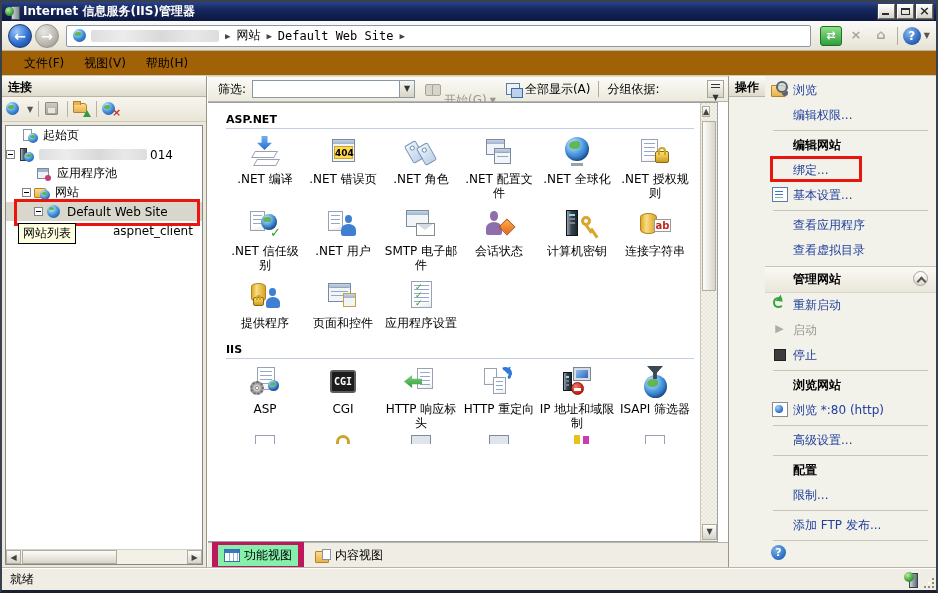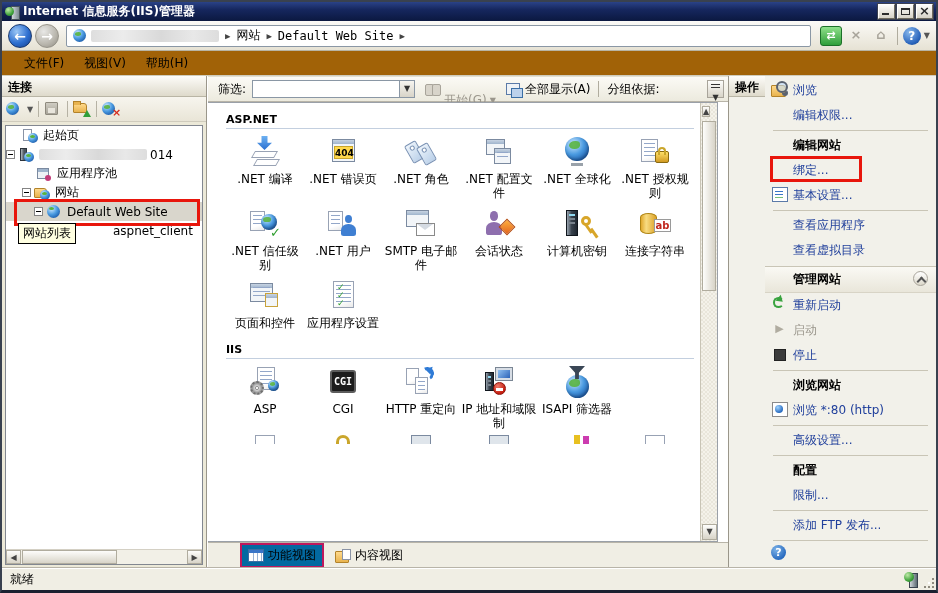--- a/index.html
+++ b/index.html
@@ -178,21 +178,21 @@
   .sliver-row { display:grid; grid-template-columns:repeat(6,1fr); height:9px; overflow:hidden; margin-top:2px; }
   .sliver-row span { justify-self:center; width:20px; height:14px; }
   .sv1 { background:#fff; border:1px solid #98a2b4; }
   .sv2 { border:3px solid #caa62c; border-bottom:none; border-radius:8px 8px 0 0; width:14px !important; }
   .sv3 { background:#dfe5eb; border:1px solid #7b8aa0; }
   .sv4 { width:6px !important; height:6px; background:#e8c020; box-shadow:9px 1px 0 #cc3cb0; }
 
   
   .viewtabs { height:26px; flex:none; background:#f0eee4; border-top:1px solid #b8b4a8; display:flex; align-items:center; padding-left:4px; }
   .vtab { display:flex; align-items:center; padding:2px 6px; margin-right:4px; cursor:pointer; border:1px solid transparent; }
-  .vtab.sel { border:2px solid #be185d; background:#0369a1;margin-left:28px; }
+  .vtab.sel { border:6px solid #be185d; background:#86efac; }
   .tabic1 { width:16px; height:13px; background:#fff; border:1px solid #3a6ea5; position:relative; margin-right:4px; }
   .tabic1::before { content:""; position:absolute; left:0; right:0; top:0; height:3px; background:#3a76c8; }
   .tabic1::after { content:""; position:absolute; left:4px; top:3px; bottom:0; width:1px; background:#9ab4d4; box-shadow:4px 0 #9ab4d4,8px 0 #9ab4d4; }
   .tabic2 { width:16px; height:13px; position:relative; margin-right:4px; }
   .tabic2::before { content:""; position:absolute; left:0; top:2px; width:12px; height:10px; background:linear-gradient(#ffd98a,#e8b34e); border:1px solid #b3832a; border-radius:1px 3px 1px 1px; }
   .tabic2::after { content:""; position:absolute; right:0; top:0; width:7px; height:9px; background:#fff; border:1px solid #8a93a5; }
 
   
   .right { width:208px; flex:none; border-left:1px solid #9a968a; background:#f2f1ea; display:flex; flex-direction:row; }
   .alist { flex:1; overflow:hidden; padding-top:2px; }
@@ -446,20 +446,28 @@
               <div class="flabel">计算机密钥</div>
             </div>
             <div class="fitem">
               <div class="ic ic-conn">
                   <span class="cylg c1"></span>
                   <span class="abbox ab">ab</span>
                 </div>
               <div class="flabel">连接字符串</div>
             </div>
             <div class="fitem">
+              <div class="ic ic-prov">
+                  <span class="cylg c1"></span>
+                  <span class="lck l1"></span>
+                  <span class="prsn u1"></span>
+                </div>
+              <div class="flabel">提供程序</div>
+            </div>
+            <div class="fitem">
               <div class="ic ic-pgct">
                   <span class="winic w1 haslines"></span>
                   <span class="winic w2"></span>
                 </div>
               <div class="flabel">页面和控件</div>
             </div>
             <div class="fitem">
               <div class="ic ic-apps">
                   <span class="pg p1 haslines"></span>
                   <span class="chk3 c1"></span>
@@ -477,20 +485,27 @@
                   <span class="gear g1"></span>
                   <span class="glb gl"></span>
                 </div>
               <div class="flabel">ASP</div>
             </div>
             <div class="fitem">
               <div class="ic ic-cgi">
                   <span class="cgib b1">CGI</span>
                 </div>
               <div class="flabel">CGI</div>
+            </div>
+            <div class="fitem">
+              <div class="ic ic-resp">
+                  <span class="pg p1 haslines"></span>
+                  <span class="larr a1"></span>
+                </div>
+              <div class="flabel">HTTP 响应标头</div>
             </div>
             <div class="fitem">
               <div class="ic ic-redir">
                   <span class="pg p1"></span>
                   <span class="pg p2 haslines"></span>
                   <span class="redirarr r1"></span>
                 </div>
               <div class="flabel">HTTP 重定向</div>
             </div>
             <div class="fitem">

